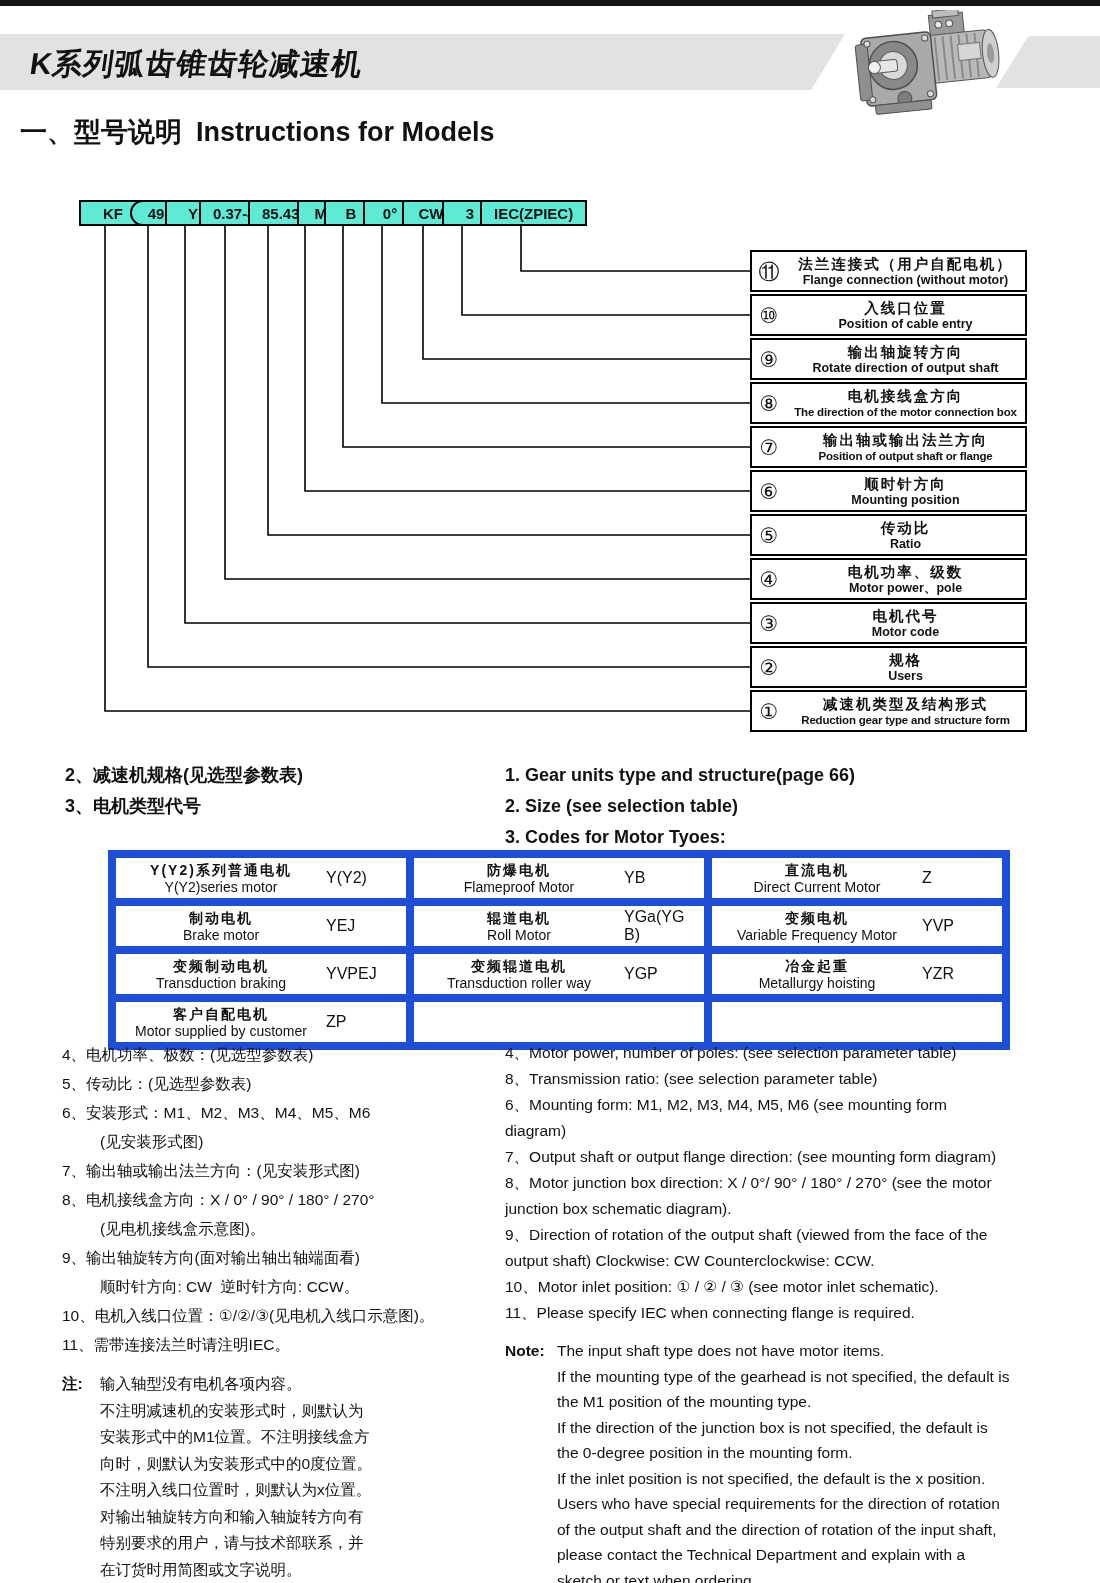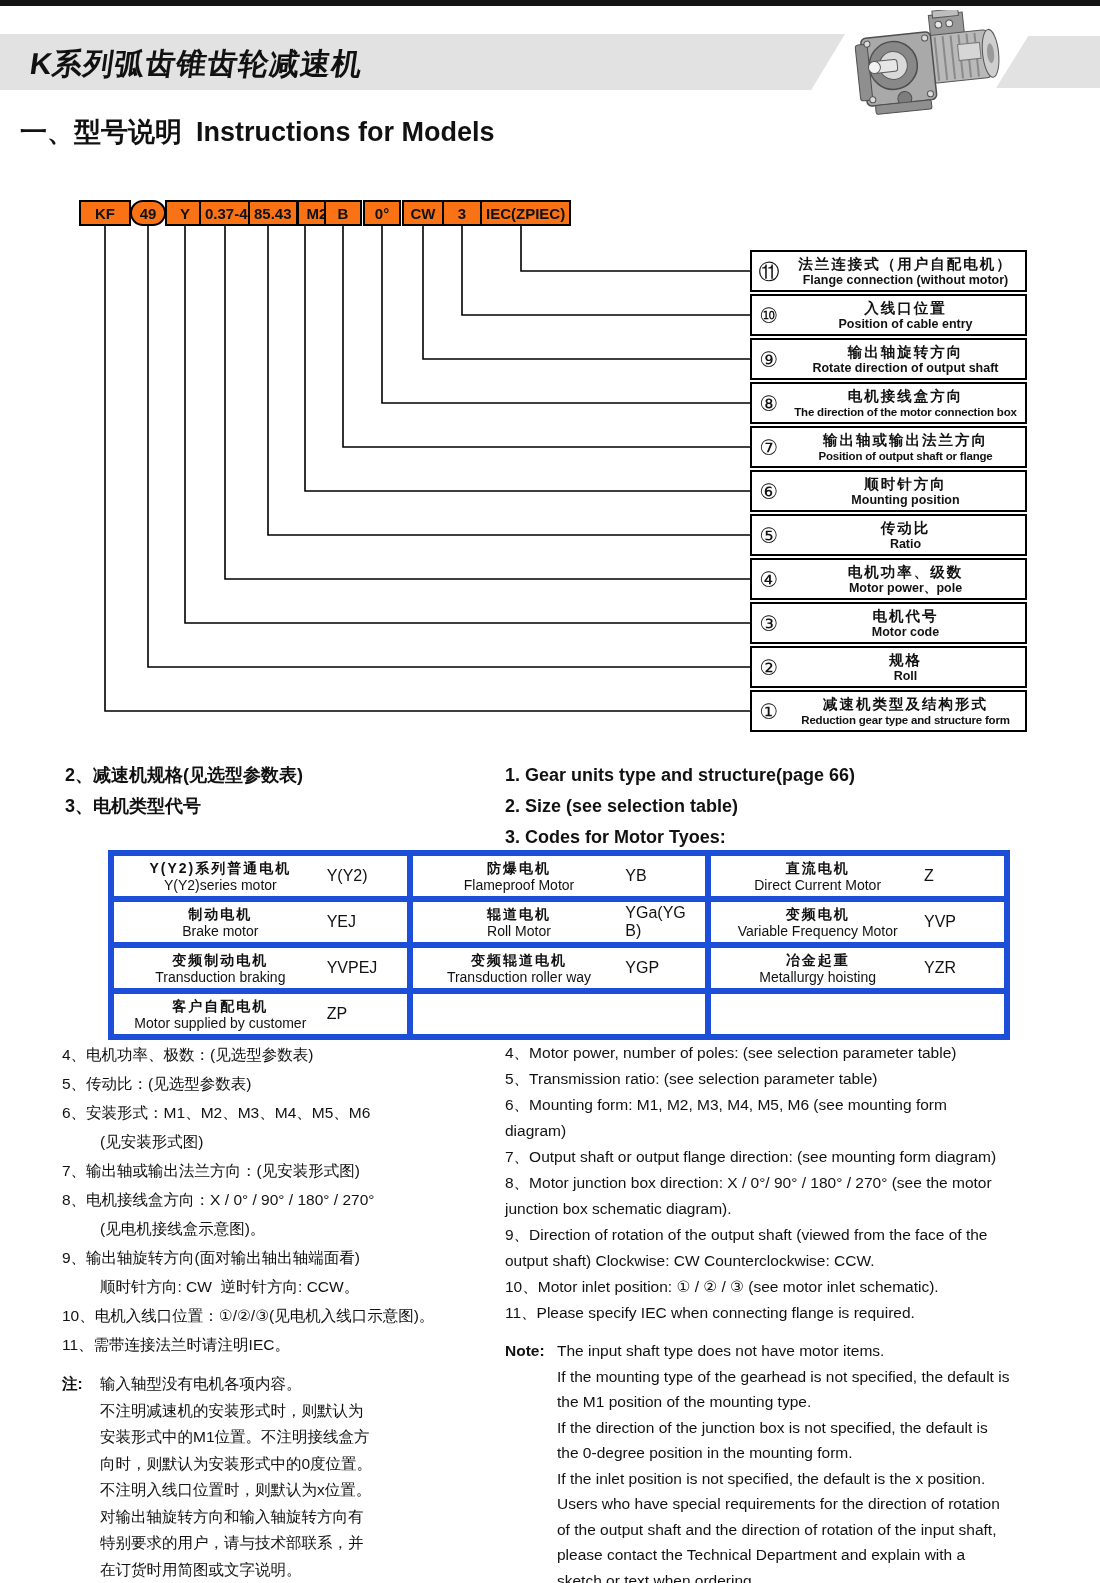--- a/index.html
+++ b/index.html
@@ -16,37 +16,37 @@
     clip-path:polygon(31% 0,100% 0,100% 100%,0 100%);}
   .banner-title{position:absolute;left:30px;top:44px;font-size:30px;font-weight:bold;
     transform:skewX(-8deg);letter-spacing:1px;}
   .motor-art{position:absolute;left:842px;top:10px;}
   
   .sec-heading{position:absolute;left:20px;top:114px;font-size:27px;font-weight:bold;}
   .sec-heading .en{margin-left:14px;}
   
   #diagram{position:absolute;left:0;top:200px;width:1100px;height:540px;}
   #diagram svg.connectors{position:absolute;left:0;top:0;}
-  .code-box{position:absolute;top:0;height:22px;border:2px solid #000;background:#f97316;
+  .code-box{position:absolute;top:0;height:22px;border:2px solid #000;background:#5eead4;
     display:flex;align-items:center;justify-content:center;font-size:15px;font-weight:bold;
-    padding:0 4px;box-sizing:content-box;white-space:nowrap;}
+    padding:0 12px;box-sizing:content-box;white-space:nowrap;}
   .callout{position:absolute;left:750px;width:273px;height:38px;border:2px solid #000;background:#fff;
     display:flex;align-items:center;}
   .callout .cnum{width:34px;text-align:center;font-size:21px;line-height:1;flex:0 0 34px;}
   .callout .ctxt{flex:1;text-align:center;}
   .callout .zh{font-size:14.5px;font-weight:bold;letter-spacing:2px;line-height:17px;white-space:nowrap;}
   .callout .en{font-size:12.5px;font-weight:bold;line-height:14px;white-space:nowrap;}
   .callout .en.long{font-size:11.5px;letter-spacing:-0.2px;}
   
   .legend{position:absolute;top:760px;font-size:18px;font-weight:600;line-height:31px;}
   #legend-zh{left:65px;}
   #legend-en{left:505px;}
   
   #motor-table{position:absolute;left:108px;top:850px;width:902px;border-collapse:collapse;table-layout:fixed;}
-  #motor-table td{border:6px solid #1d4ed8;padding:0;height:40px;}
+  #motor-table td{border:8px solid #1d4ed8;padding:0;height:40px;}
   .grp{display:flex;align-items:center;height:100%;}
   .grp .lbl{flex:1;text-align:center;}
   .grp .lbl .zh{font-size:14px;font-weight:bold;letter-spacing:2px;line-height:17px;}
   .grp .lbl .en{font-size:14px;line-height:16px;}
   .grp .code{flex:0 0 80px;font-size:16px;}
   
   .notes-col{position:absolute;top:1040px;}
   #notes-zh{left:62px;width:438px;font-size:15.5px;line-height:29px;}
   #notes-en{left:505px;width:578px;font-size:15.5px;line-height:26px;}
   .note-item{white-space:pre-wrap;}
@@ -198,21 +198,21 @@
       <span class="cnum">③</span>
       <span class="ctxt">
         <div class="zh">电机代号</div>
         <div class="en">Motor code</div>
       </span>
     </div>
     <div class="callout" style="top: 446px;">
       <span class="cnum">②</span>
       <span class="ctxt">
         <div class="zh">规格</div>
-        <div class="en">Roll</div>
+        <div class="en">Users</div>
       </span>
     </div>
     <div class="callout" style="top: 490px;">
       <span class="cnum">①</span>
       <span class="ctxt">
         <div class="zh">减速机类型及结构形式</div>
         <div class="en long">Reduction gear type and structure form</div>
       </span>
     </div>
   </div>
@@ -351,21 +351,21 @@
 安装形式中的M1位置。不注明接线盒方
 向时，则默认为安装形式中的0度位置。
 不注明入线口位置时，则默认为x位置。
 对输出轴旋转方向和输入轴旋转方向有
 特别要求的用户，请与技术部联系，并
 在订货时用简图或文字说明。</div>
     </div>
   </div>
 <div class="notes-col" id="notes-en">
     <div class="note-item">4、Motor power, number of poles: (see selection parameter table)</div>
-    <div class="note-item">5、Transmission ratio: (see selection parameter table)</div>
+    <div class="note-item">8、Transmission ratio: (see selection parameter table)</div>
     <div class="note-item">6、Mounting form: M1, M2, M3, M4, M5, M6 (see mounting form
 diagram)</div>
     <div class="note-item">7、Output shaft or output flange direction: (see mounting form diagram)</div>
     <div class="note-item">8、Motor junction box direction: X / 0°/ 90° / 180° / 270° (see the motor
 junction box schematic diagram).</div>
     <div class="note-item">9、Direction of rotation of the output shaft (viewed from the face of the
 output shaft) Clockwise: CW Counterclockwise: CCW.</div>
     <div class="note-item">10、Motor inlet position: ① / ② / ③ (see motor inlet schematic).</div>
     <div class="note-item">11、Please specify IEC when connecting flange is required.</div>
     <div class="note-block">

